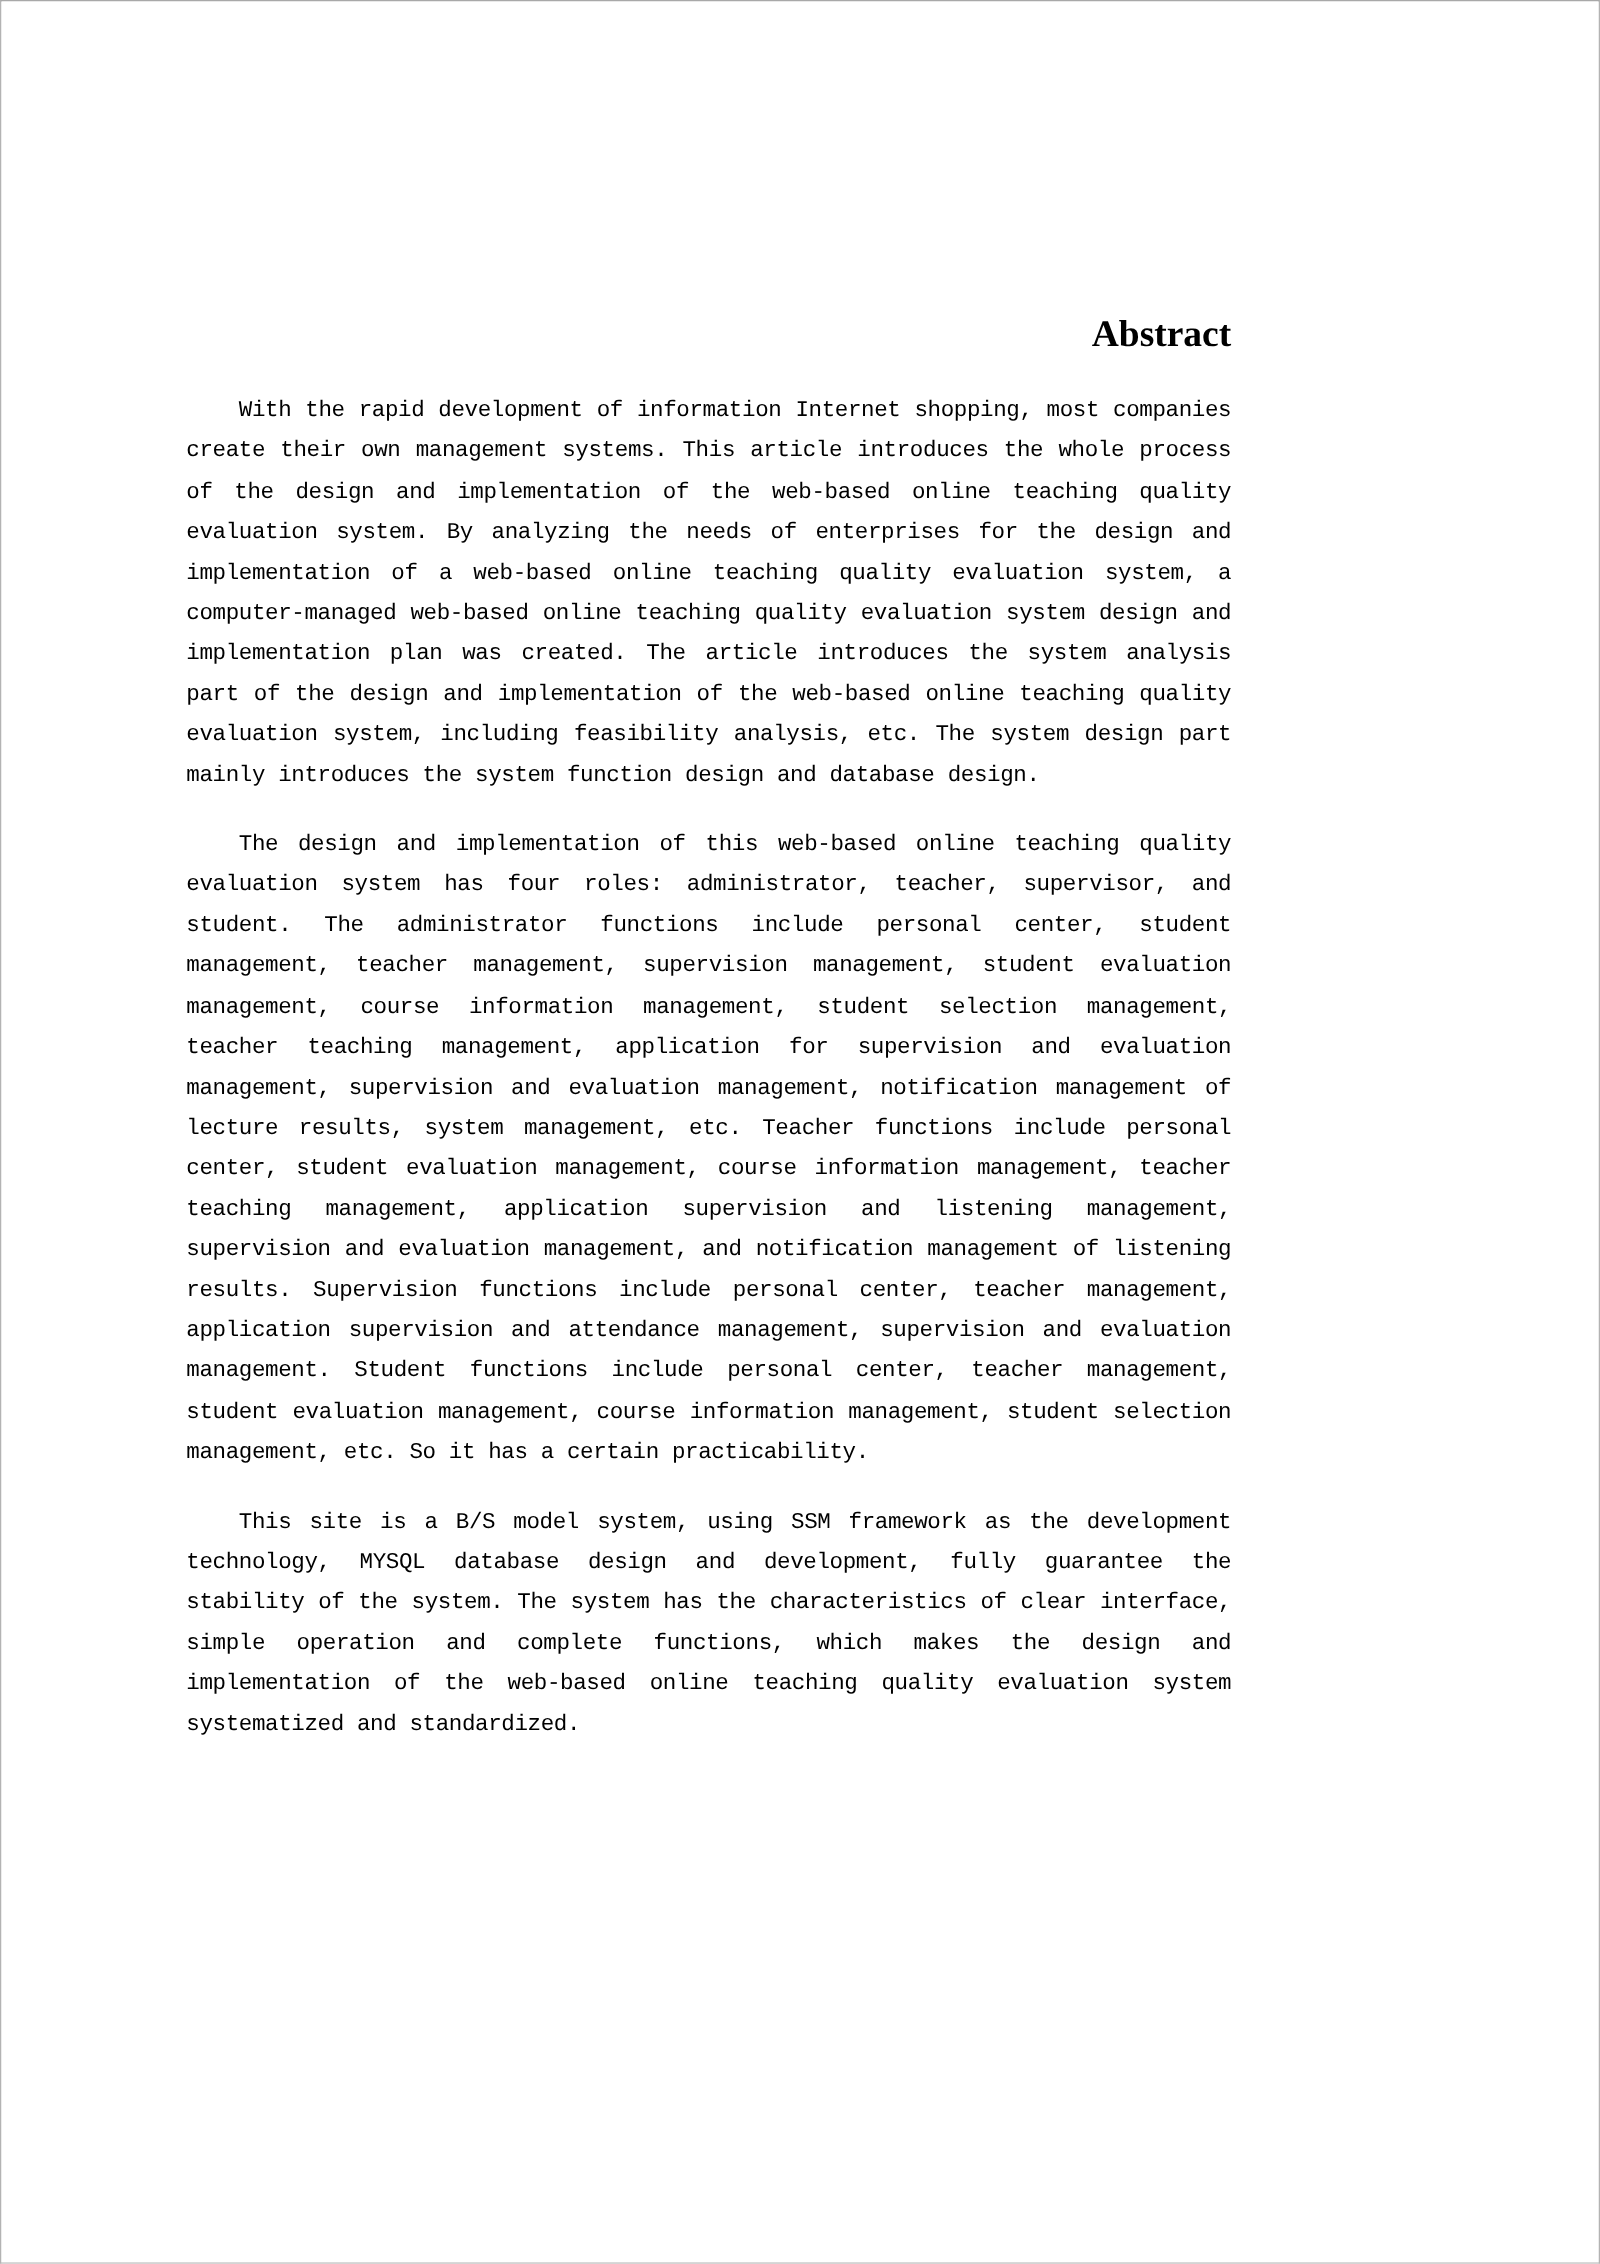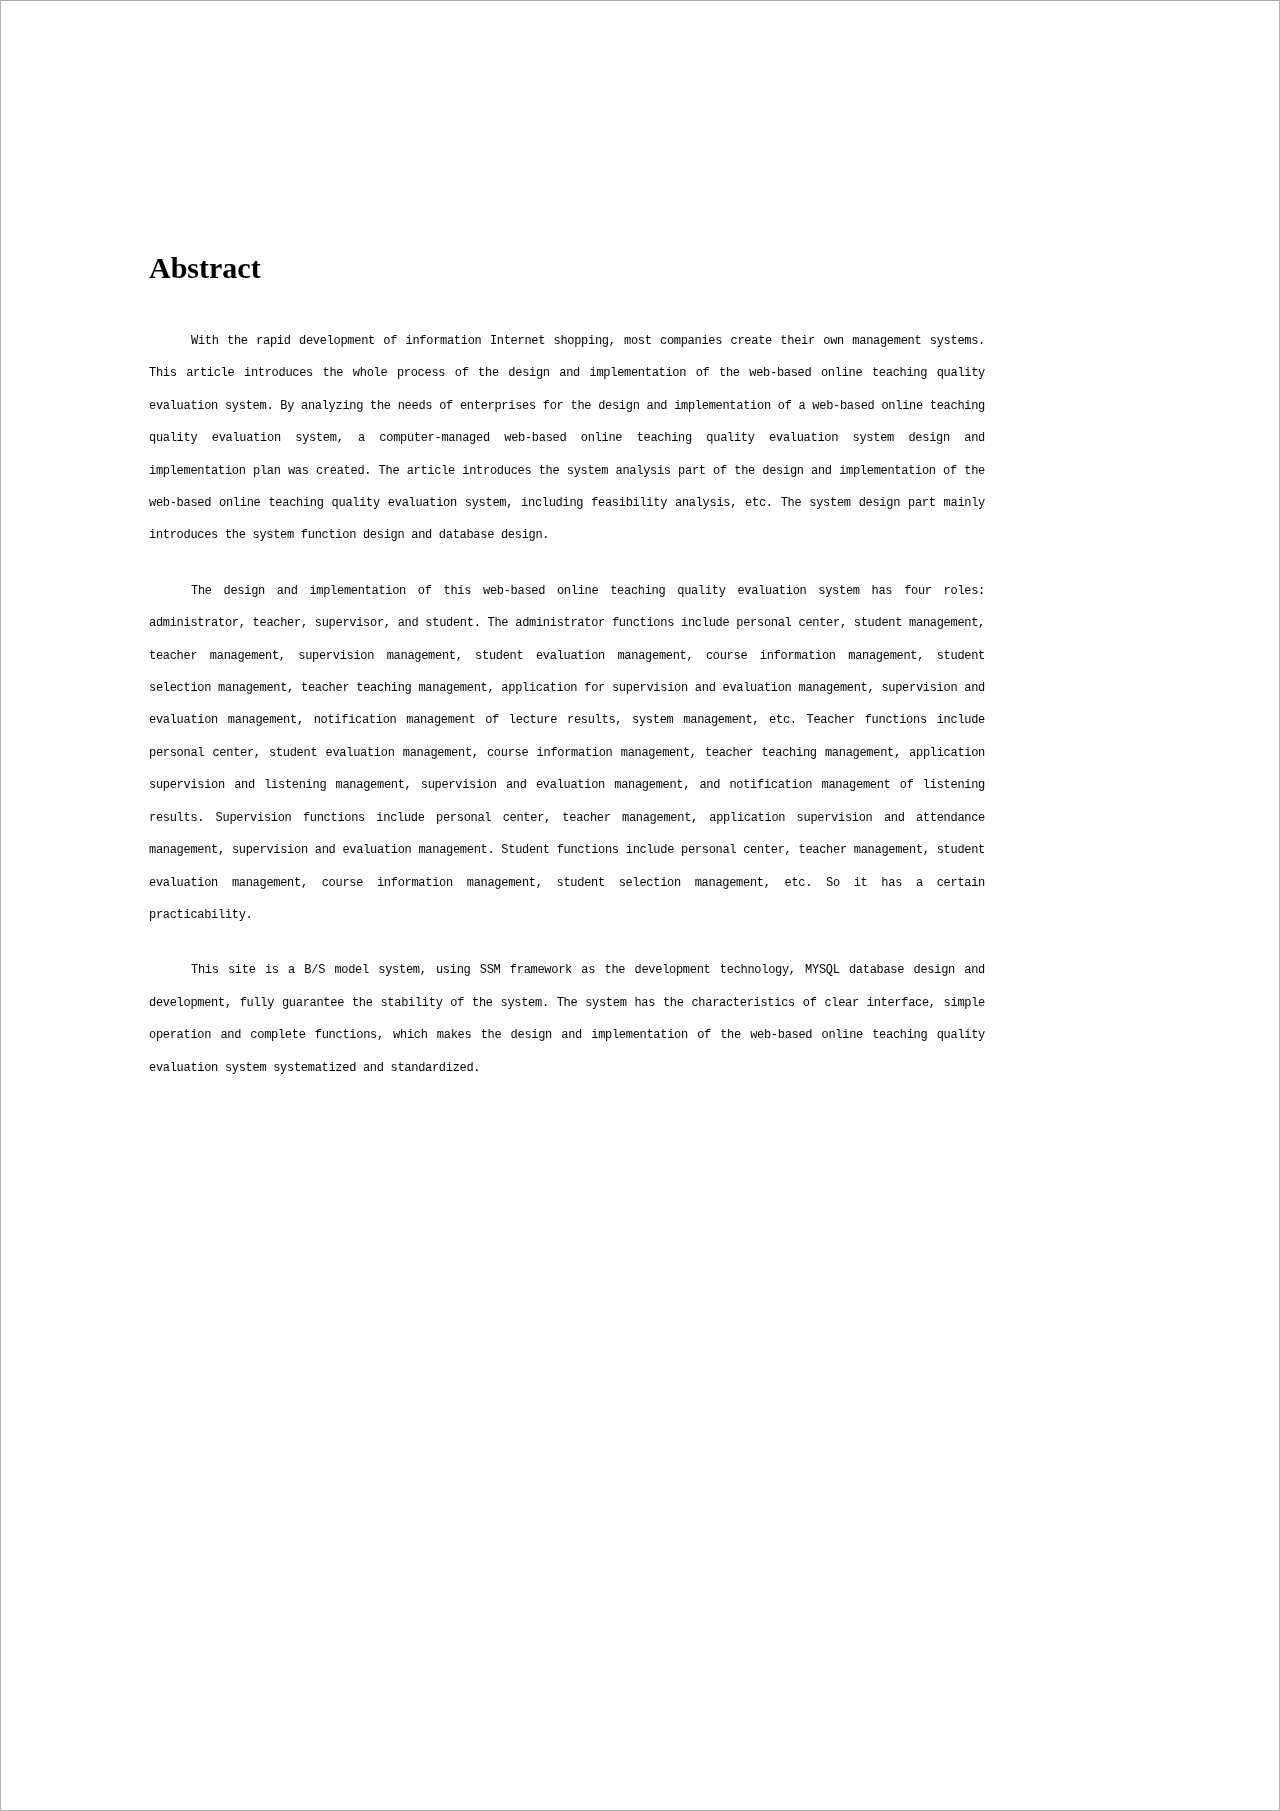--- a/index.html
+++ b/index.html
@@ -19,26 +19,26 @@
   .content {
     box-sizing: border-box;
     padding: 250px 294px 0 148px; 
   }
   .doc-title {
     font-family: "Liberation Serif", "DejaVu Serif", serif;
     font-weight: bold;
     font-size: 30px;
     line-height: 34px;
     color: #000000;
-    text-align: left;
-    margin: 0 0 40px 0;
+    text-align: right;
+    margin: 0 0 28px 0;
   }
   .body-text p {
     font-family: "Liberation Mono", "DejaVu Sans Mono", monospace;
-    font-size: 12px;
+    font-size: 18px;
     line-height: 32.4px;
     letter-spacing: -0.3px;
     color: #000000;
     text-align: justify;
     text-indent: 42px;
     margin: 16px 0 23px 0;
   }
   .body-text p strong {
     font-weight: bold;
   }

